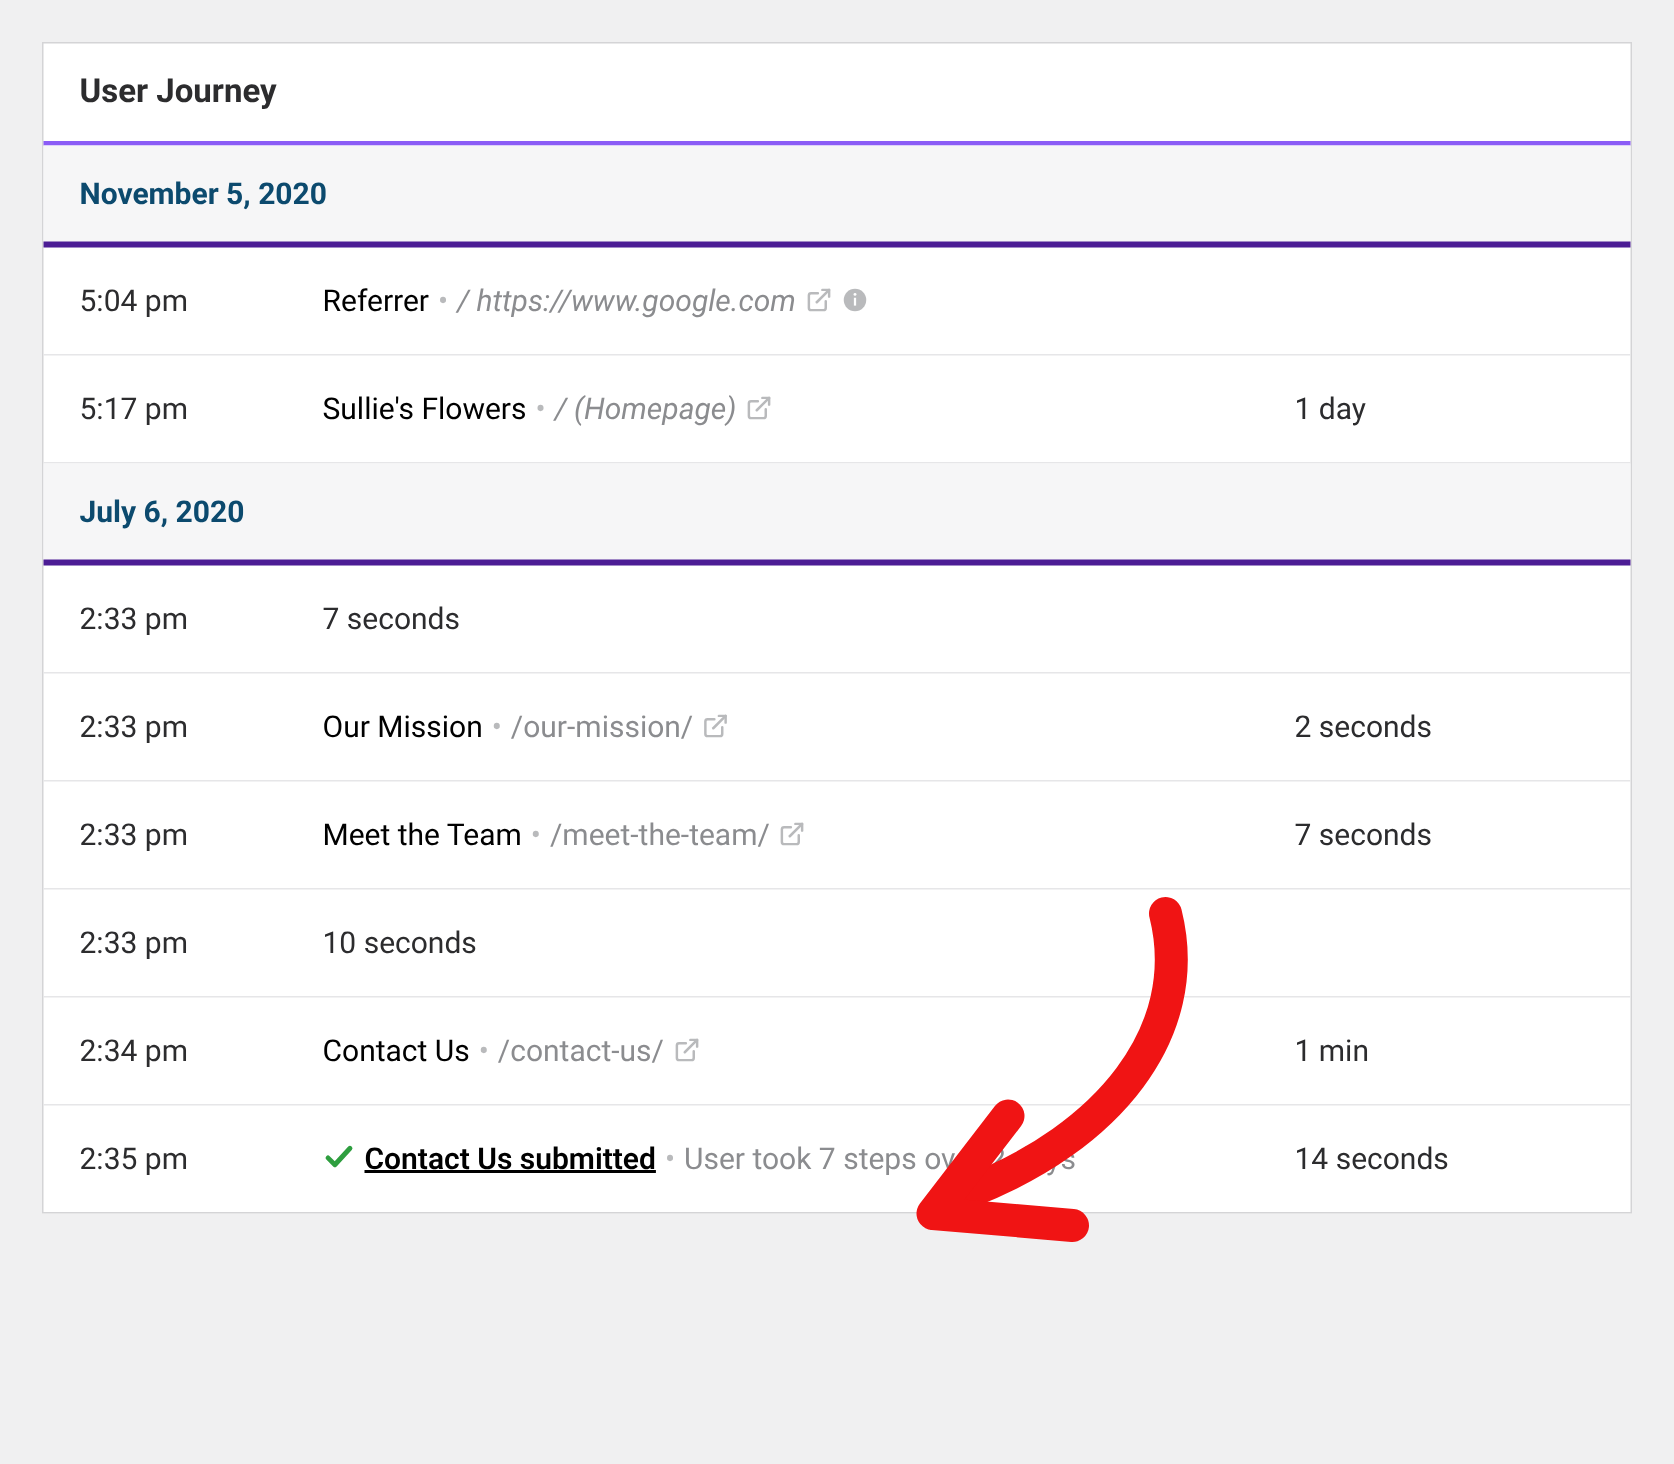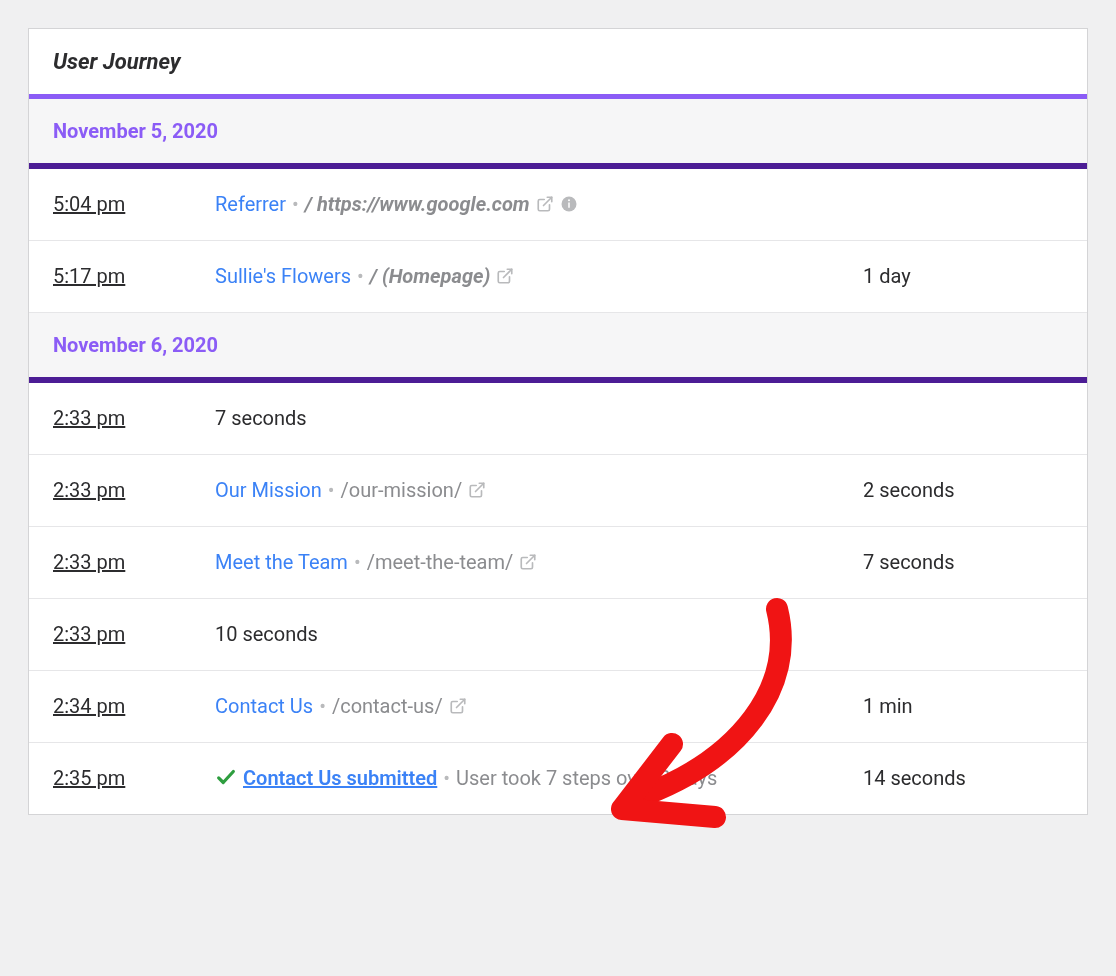--- a/index.html
+++ b/index.html
@@ -10,64 +10,62 @@
     color: #2c2c2e;
   }
   .card {
     background: #fff;
     border: 1px solid #d4d4d6;
     width: 100%;
     position: relative;
   }
   .card-header {
     padding: 20px 24px;
-    border-bottom: 5px solid #8b5cf6;
-    font-style: italic;
+    border-bottom: 3px solid #8b5cf6;
   }
   .card-header h2 {
     font-size: 22px;
     font-weight: 700;
     color: #2c2c2e;
   }
   .group-header {
     background: #f6f6f7;
-    border-bottom: 6px solid #4c1d95;
+    border-bottom: 4px solid #4c1d95;
     padding: 20px 24px;
     font-size: 20px;
     font-weight: 700;
-    color: #8b5cf6;
+    color: #0c4a6e;
   }
   .row {
     display: flex;
     align-items: flex-start;
     border-bottom: 1px solid #e6e6e8;
     padding: 20px 24px;
     font-size: 20px;
     line-height: 1.55;
   }
   .row:last-child { border-bottom: none; }
   .col-time {
     flex: 0 0 162px;
     color: #2c2c2e;
-    text-decoration: underline;
   }
   .col-main {
     flex: 1 1 auto;
     padding-right: 20px;
   }
   .col-dur {
     flex: 0 0 200px;
     text-align: left;
     color: #2c2c2e;
   }
-  .title { color: #3b82f6; }
+  .title { color: #000000; }
   .title-bold { font-weight: 600; text-decoration: underline; }
   .dot { color: #b9babc; padding: 0 6px; }
   .path { color: #8b8c8f; }
-  .path-italic { font-style: italic; font-weight: bold; }
+  .path-italic { font-style: italic; }
   .summary { color: #8b8c8f; }
   .icon {
     display: inline-flex;
     vertical-align: -2px;
     margin-left: 6px;
   }
   .icon svg { display: block; }
   .ext-link-svg { width: 18px; height: 18px; }
   .info-svg { width: 18px; height: 18px; }
   .check-svg { width: 22px; height: 22px; }
@@ -111,21 +109,21 @@
         <div class="col-time">5:17 pm</div>
         <div class="col-main"><span class="title">Sullie's Flowers</span><span class="dot">•</span><span class="path path-italic">/ (Homepage)</span><span class="icon">
             <svg class="ext-link-svg" viewBox="0 0 24 24" fill="none" stroke="#b9babc" stroke-width="2.2" stroke-linecap="round" stroke-linejoin="round">
     <path d="M18 13v6a2 2 0 0 1-2 2H5a2 2 0 0 1-2-2V8a2 2 0 0 1 2-2h6"></path>
     <polyline points="15 3 21 3 21 9"></polyline>
     <line x1="10" y1="14" x2="21" y2="3"></line>
   </svg>
           </span></div>
         <div class="col-dur">1 day</div>
       </div>
-      <div class="group-header">November 6, 2020</div>
+      <div class="group-header">July 6, 2020</div>
       <div class="row">
         <div class="col-time">2:33 pm</div>
         <div class="col-dur">7 seconds</div>
       </div>
       <div class="row">
         <div class="col-time">2:33 pm</div>
         <div class="col-main"><span class="title">Our Mission</span><span class="dot">•</span><span class="path">/our-mission/</span><span class="icon">
             <svg class="ext-link-svg" viewBox="0 0 24 24" fill="none" stroke="#b9babc" stroke-width="2.2" stroke-linecap="round" stroke-linejoin="round">
     <path d="M18 13v6a2 2 0 0 1-2 2H5a2 2 0 0 1-2-2V8a2 2 0 0 1 2-2h6"></path>
     <polyline points="15 3 21 3 21 9"></polyline>

